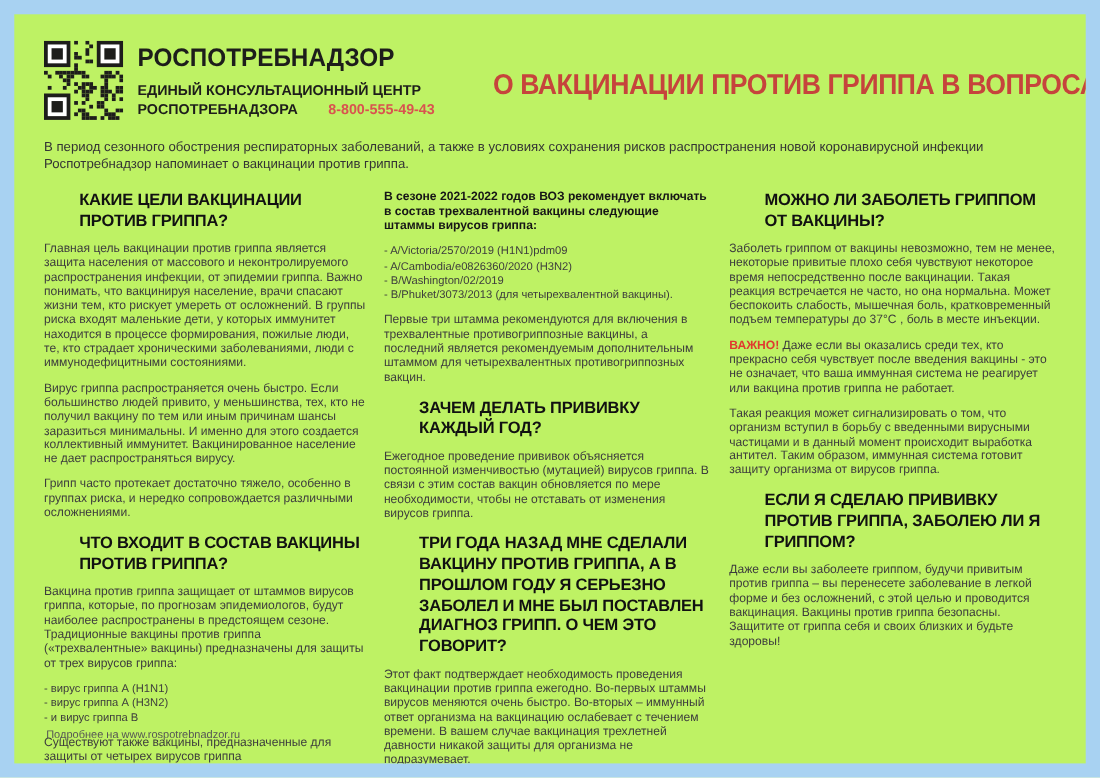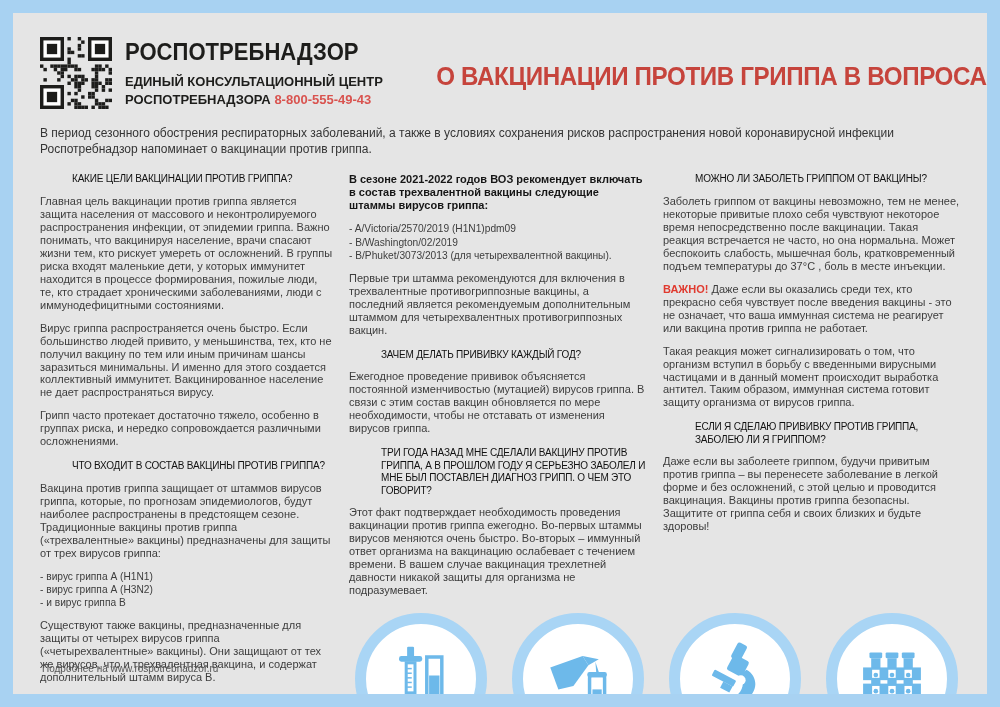--- a/index.html
+++ b/index.html
@@ -1,44 +1,44 @@
 <!DOCTYPE html>
 <html><head>
 <meta charset="utf-8">
 <style>
   * { margin:0; padding:0; box-sizing:border-box; }
   html,body { width:1000px; height:707px; }
   body { font-family:"Liberation Sans","DejaVu Sans",sans-serif; }
   .page { width:1000px; height:707px; background:#a8d2f2; padding:13px; }
-  .sheet { background:#e5e5e5; width:100%; height:100%; padding:24px 27px 0 27px;
+  .sheet { background:#bef264; width:100%; height:100%; padding:24px 27px 0 27px;
            position:relative; overflow:hidden; display:flex; flex-direction:column; }
 
   
   .header { display:flex; align-items:flex-start; }
   .qr { width:72px; height:72px; flex:0 0 72px; }
   .logo-block { margin-left:13px; padding-top:2px; }
   .org-name { font-size:23px; font-weight:bold; color:#1d1d1b; letter-spacing:0;
               transform:scaleX(.96); transform-origin:left center; white-space:nowrap; }
   .org-sub { font-size:13px; font-weight:bold; color:#1d1d1b; line-height:1.35; margin-top:7px; white-space:nowrap; }
-  .phone { color:#d9534f; }
+  .phone { color:#d9534f;margin-left:24px; }
   .title-wrap { flex:1; text-align:right; padding-top:24px; }
   .doc-title { display:inline-block; font-size:26px; font-weight:bold; color:#c6443c;
                letter-spacing:-0.4px; transform:scaleX(.93); transform-origin:right center; white-space:nowrap; }
 
   
   .intro { margin-top:16px; font-size:12px; line-height:1.35; color:#343434; max-width:960px; }
 
   
   .cols { margin-top:14px; flex:1; display:flex; gap:16px; min-height:0; }
   .col1 { flex:0 0 293px; }
   .right { flex:1; display:flex; flex-direction:column; min-height:0; }
   .right-cols { display:flex; gap:17px; }
   .col { flex:1; min-width:0; }
 
-  .h { font-size:10px; font-weight:normal; color:#111111; letter-spacing:-0.2px;
+  .h { font-size:15px; font-weight:bold; color:#111111; letter-spacing:-0.2px;
        line-height:1.25; margin:12px 0 9px;padding-left:32px; }
   .h.first { margin-top:2px; }
   .p { font-size:11px; line-height:1.18; color:#3d3d3d; margin-bottom:10px; }
   .p.bold { font-weight:bold; color:#161616; }
   .vlist { font-size:10.2px; line-height:1.3; color:#3d3d3d; margin-bottom:10px; }
   .red { color:#e03a2f; font-weight:bold; margin-right:3px; }
 
   
   .icons-row { margin-top:auto; display:flex; justify-content:space-between;
                align-items:flex-end; padding:6px 2px 10px 6px; }
@@ -197,20 +197,21 @@
         <div class="p">Существуют также вакцины, предназначенные для защиты от четырех вирусов гриппа («четырехвалентные» вакцины). Они защищают от тех же вирусов, что и трехвалентная вакцина, и содержат дополнительный штамм вируса В.</div>
       </div>
 
       <div class="right">
         <div class="right-cols">
 
           <div class="col">
             <div class="p bold" style="margin-top:2px">В сезоне 2021-2022 годов ВОЗ рекомендует включать в состав трехвалентной вакцины следующие штаммы вирусов гриппа:</div>
             <div class="vlist">
               <div>- A/Victoria/2570/2019 (H1N1)pdm09</div>
+              <div>- A/Cambodia/e0826360/2020 (H3N2)</div>
               <div>- B/Washington/02/2019</div>
               <div>- B/Phuket/3073/2013 (для четырехвалентной вакцины).</div>
             </div>
             <div class="p">Первые три штамма рекомендуются для включения в трехвалентные противогриппозные вакцины, а последний является рекомендуемым дополнительным штаммом для четырехвалентных противогриппозных вакцин.</div>
             <div class="h">ЗАЧЕМ ДЕЛАТЬ ПРИВИВКУ КАЖДЫЙ ГОД?</div>
             <div class="p">Ежегодное проведение прививок объясняется постоянной изменчивостью (мутацией) вирусов гриппа. В связи с этим состав вакцин обновляется по мере необходимости, чтобы не отставать от изменения вирусов гриппа.</div>
             <div class="h">ТРИ ГОДА НАЗАД МНЕ СДЕЛАЛИ ВАКЦИНУ ПРОТИВ ГРИППА, А В ПРОШЛОМ ГОДУ Я СЕРЬЕЗНО ЗАБОЛЕЛ И МНЕ БЫЛ ПОСТАВЛЕН ДИАГНОЗ ГРИПП. О ЧЕМ ЭТО ГОВОРИТ?</div>
             <div class="p">Этот факт подтверждает необходимость проведения вакцинации против гриппа ежегодно. Во-первых штаммы вирусов меняются очень быстро. Во-вторых – иммунный ответ организма на вакцинацию ослабевает с течением времени. В вашем случае вакцинация трехлетней давности никакой защиты для организма не подразумевает.</div>
           </div>
 

